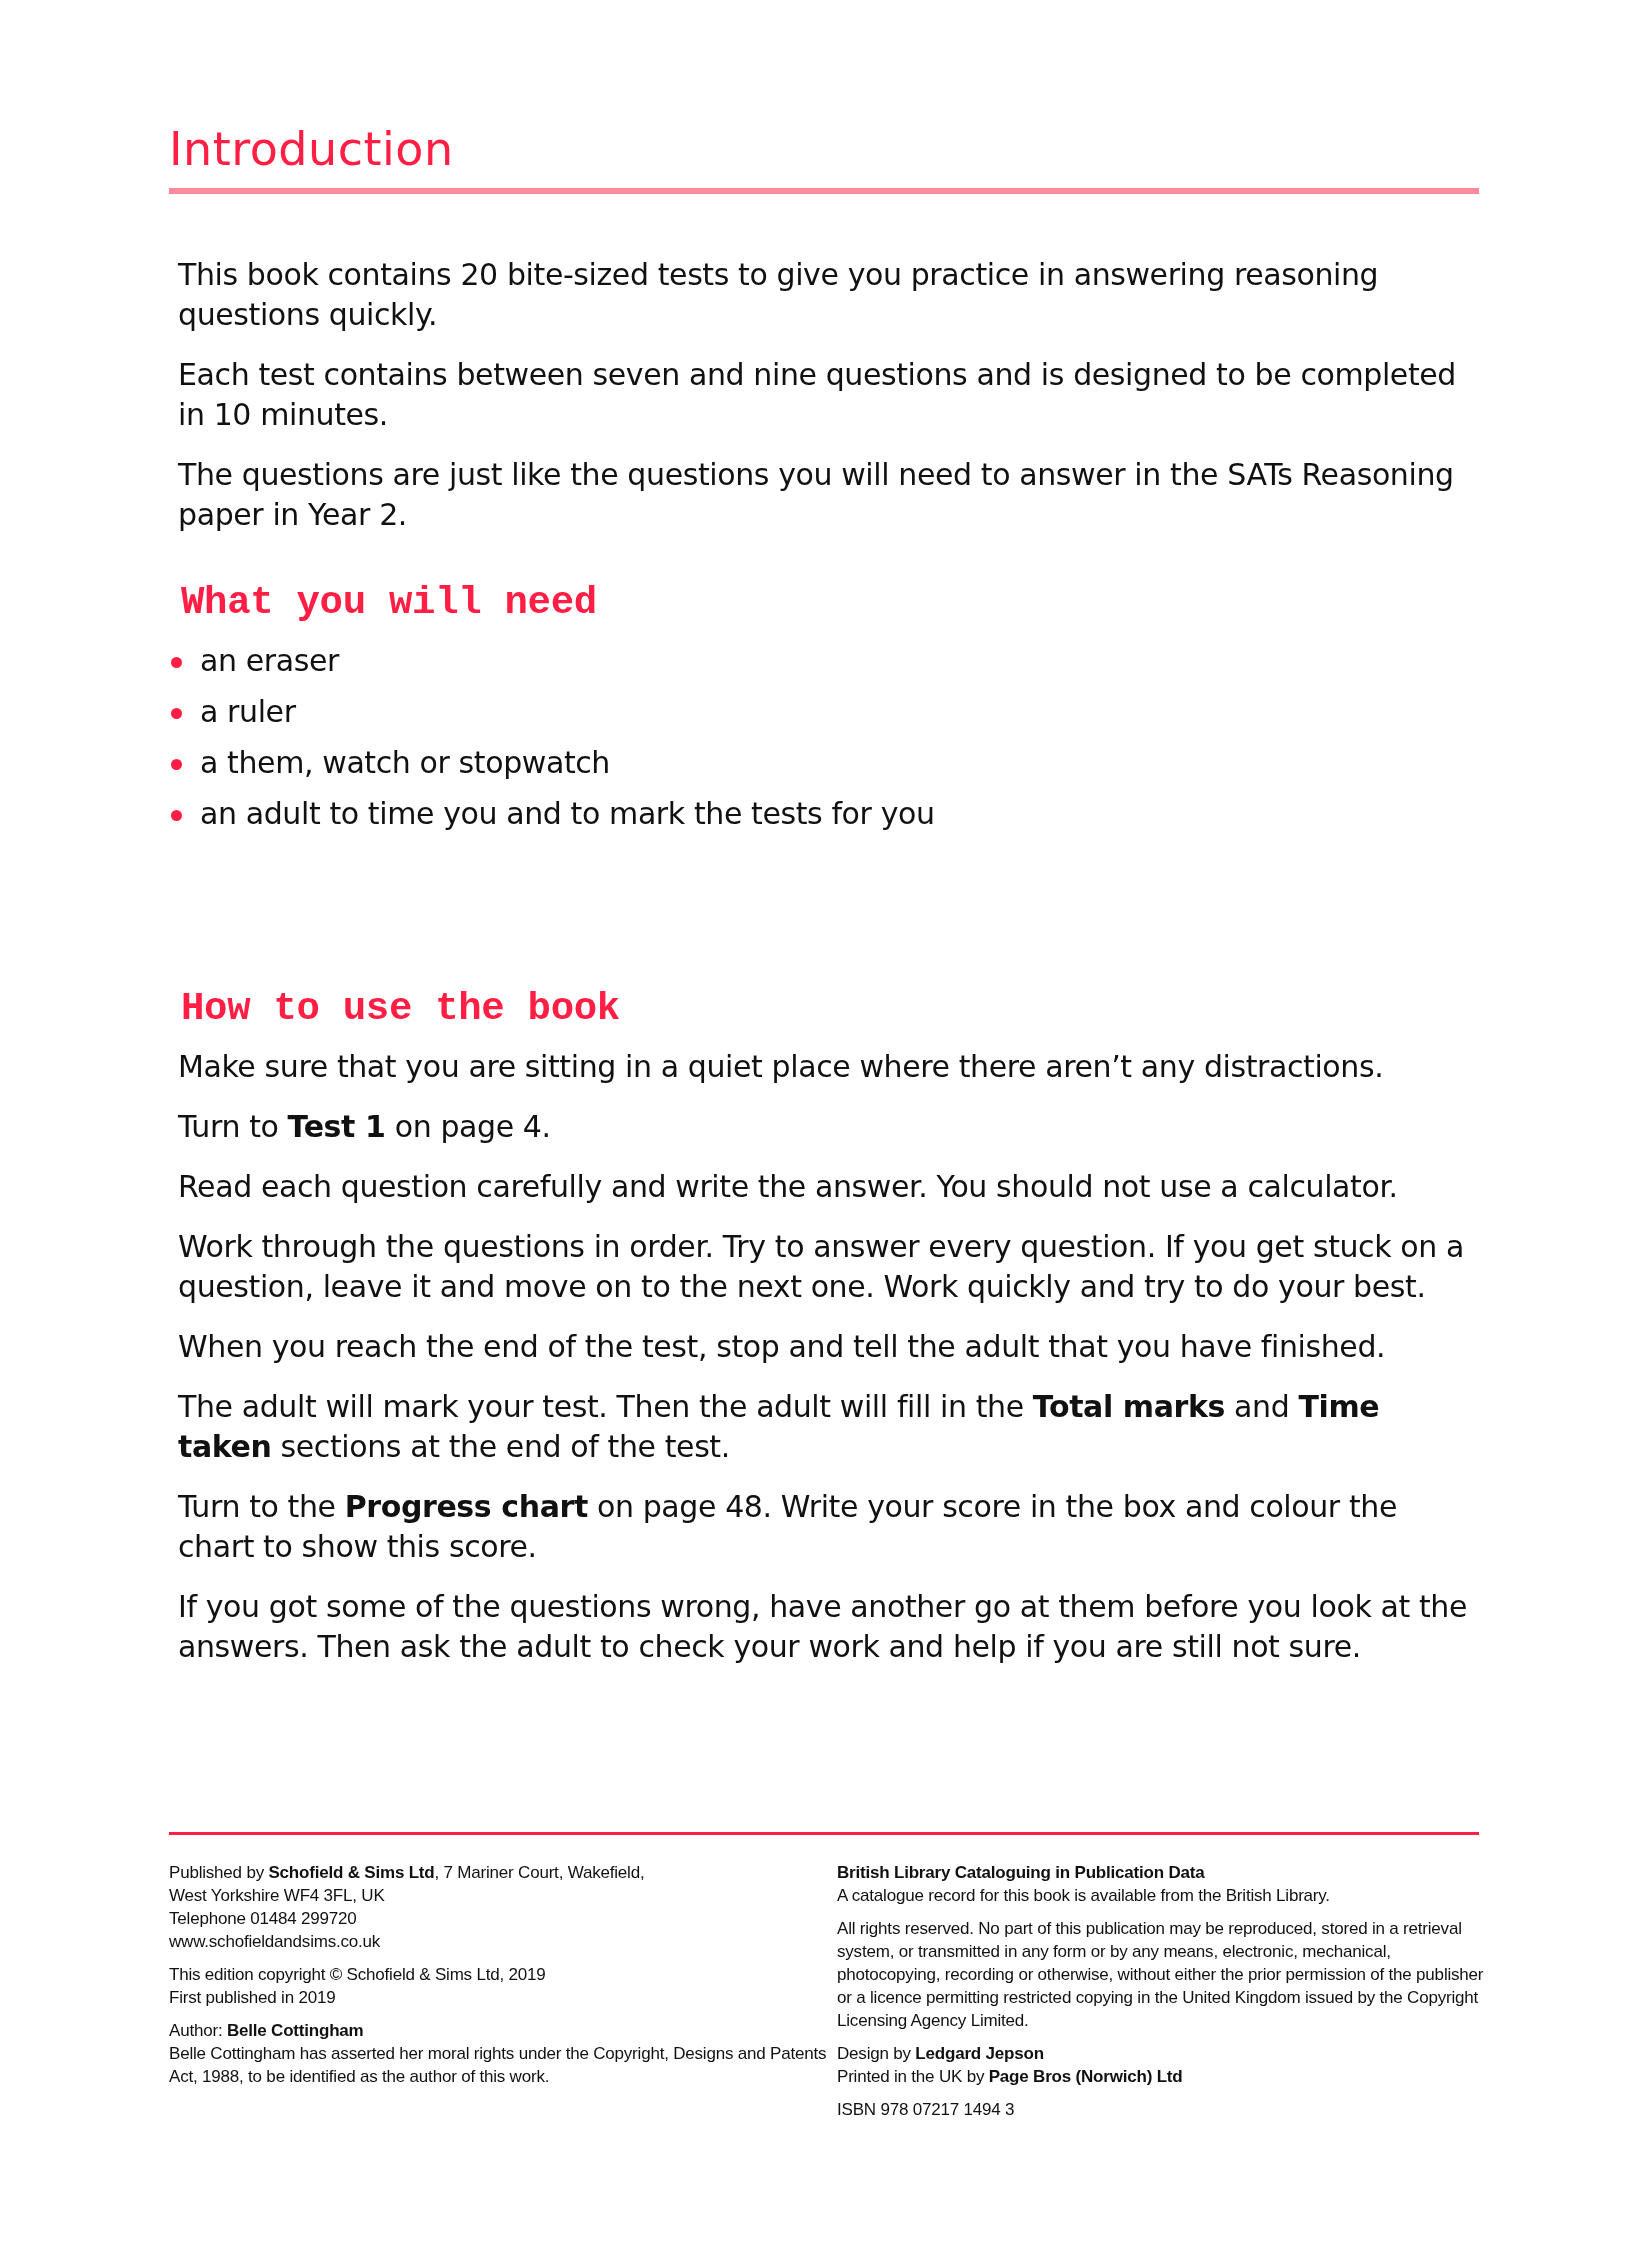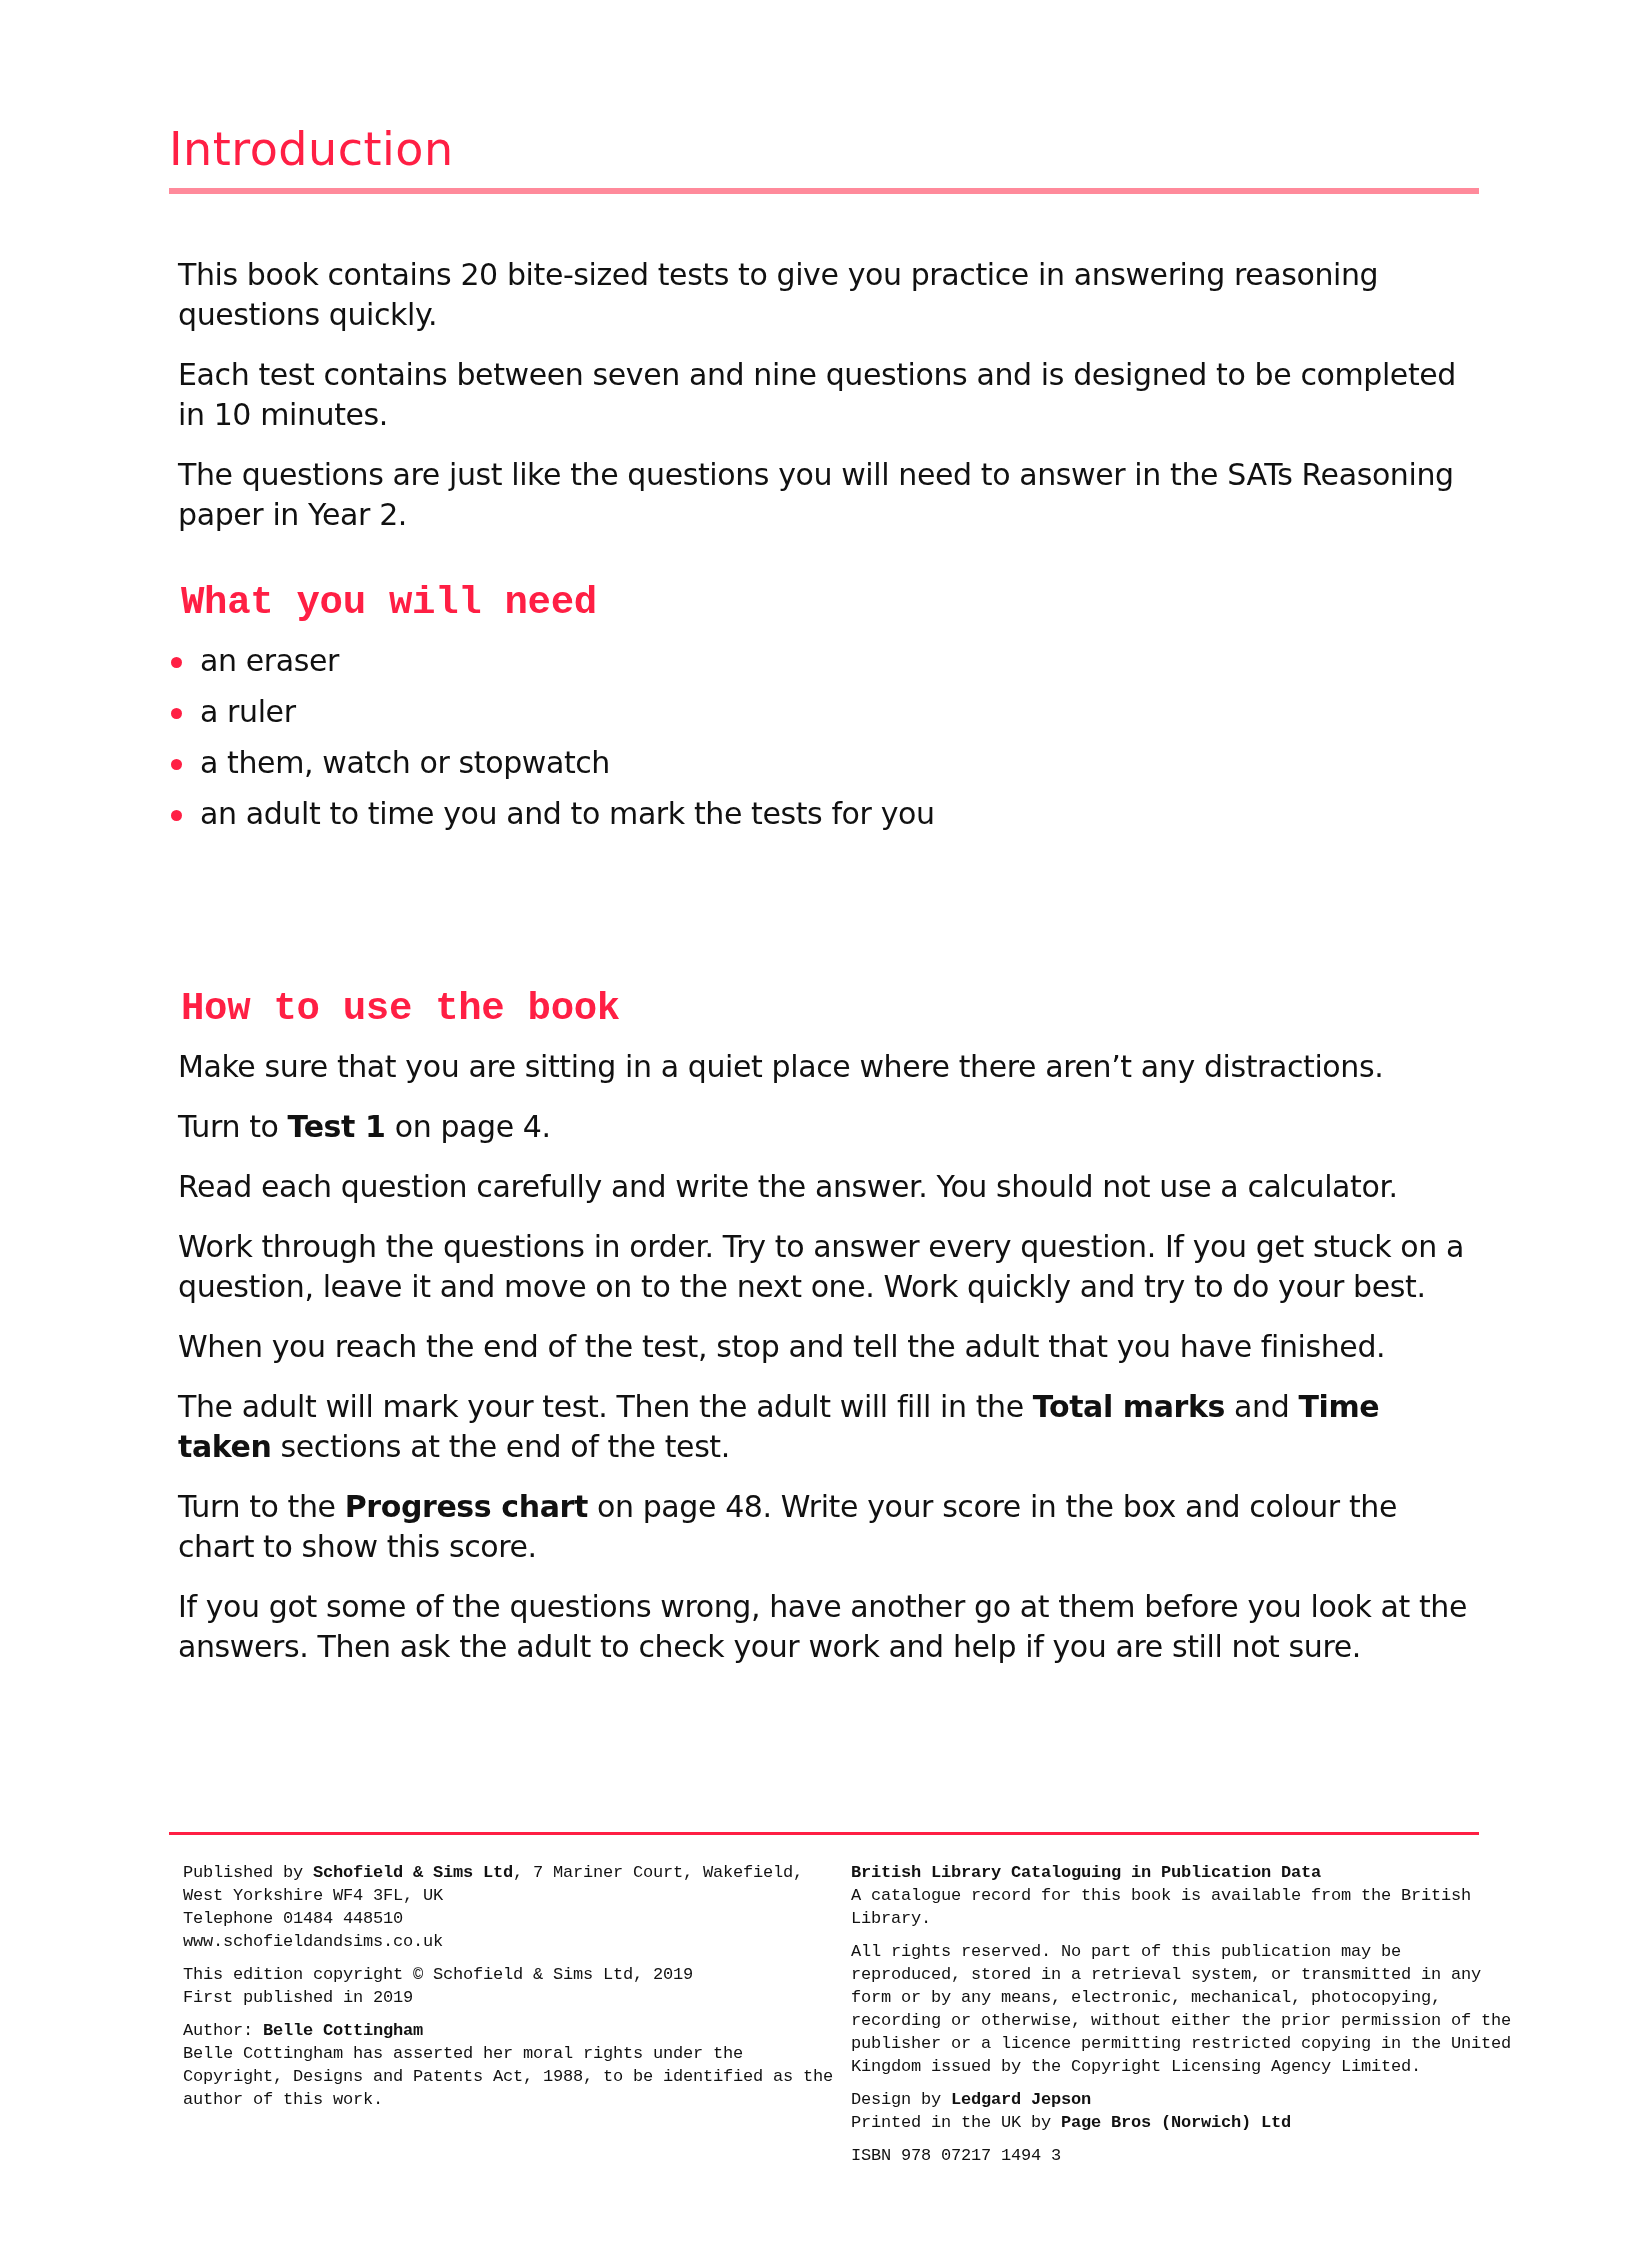--- a/index.html
+++ b/index.html
@@ -37,22 +37,22 @@
   }
   .how { position: absolute; left: 0; top: 972px; width: 1310px; }
   .how .steps { margin-top: 11px; }
   .how .steps p { margin: 0 0 20px 0; }
   .footer-rule {
     position: absolute; left: 169px; top: 1832px; width: 1310px; height: 2.8px;
     background: #ff1f44;
   }
   .footer {
     position: absolute; top: 1861px;
-    font-family: Liberation Mono, monospace; font-size: 17px; line-height: 23px;
-    color: #111111; letter-spacing: -0.2px; margin-left: 14px;
+    font-family: Liberation Sans, sans-serif; font-size: 17px; line-height: 23px;
+    color: #111111; letter-spacing: -0.2px;
   }
   .footer p { margin: 0 0 10px 0; }
   .footer b { font-weight: bold; }
   .footer-left { left: 169px; width: 661px; }
   .footer-right { left: 837px; width: 661px; }
 </style>
 </head>
 <body>
 
 <div class="page">
@@ -89,21 +89,21 @@
     </div>
   </section>
 </div>
 
 <div class="footer-rule"></div>
 
 <div class="footer footer-left">
   <p>
     <span>Published by </span><b>Schofield &amp; Sims Ltd</b><span>, 7 Mariner Court, Wakefield,</span><br>
     <span>West Yorkshire WF4 3FL, UK</span><br>
-    <span>Telephone 01484 448510</span><br>
+    <span>Telephone 01484 299720</span><br>
     <span>www.schofieldandsims.co.uk</span>
   </p>
   <p>
     <span>This edition copyright © Schofield &amp; Sims Ltd, 2019</span><br>
     <span>First published in 2019</span>
   </p>
   <p>
     <span>Author: </span><b>Belle Cottingham</b><br>
     <span>Belle Cottingham has asserted her moral rights under the Copyright, Designs and Patents Act, 1988, to be identified as the author of this work.</span>
   </p>

